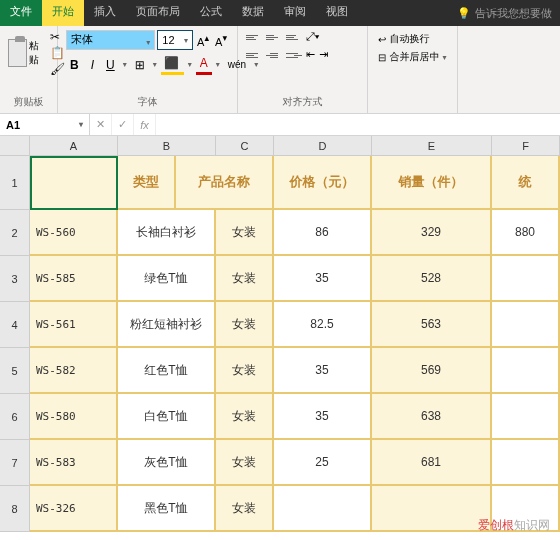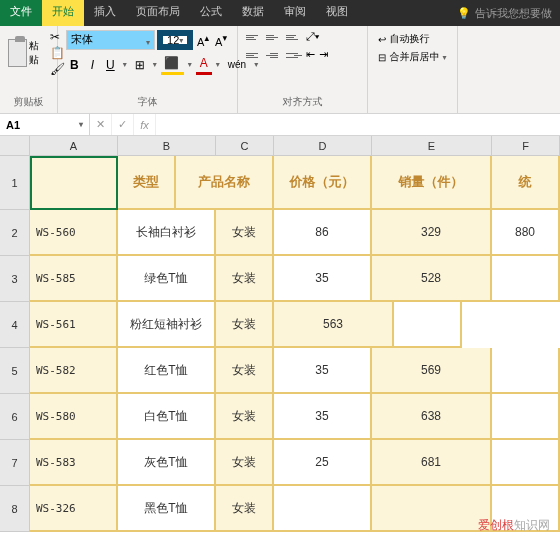--- a/index.html
+++ b/index.html
@@ -21,21 +21,21 @@
     .clipboard-group { width: 58px; }
     .paste-btn { display: flex; flex-direction: row; align-items: center; gap: 2px; font-size: 10px; }
     .clipboard-icon { width: 24px; height: 28px; background: #e8e8e8; border: 1px solid #999; position: relative; }
     .clipboard-icon::before { content: ""; position: absolute; top: -4px; left: 6px; width: 10px; height: 6px; background: #999; border-radius: 2px 2px 0 0; }
     .clip-side { display: flex; flex-direction: column; gap: 2px; margin-left: 4px; }
     .clip-row { display: flex; gap: 2px; }
     
     .font-group { width: 180px; }
     .font-row1 { display: flex; gap: 2px; align-items: center; margin-bottom: 4px; }
     .font-name { border: 1px solid #ccc; background: #7dd3fc; font-size: 11px; padding: 2px 4px; width: 90px; height: 20px; display: flex; align-items: flex-end; justify-content: space-between; }
-    .font-size { border: 6px solid #0c4a6e; background: #fff; font-size: 11px; padding: 2px 4px; width: 36px; height: 20px; display: flex; align-items: center; justify-content: space-between; }
+    .font-size { border: 1px solid #0c4a6e; background: #fff; font-size: 11px; padding: 2px 4px; width: 36px; height: 20px; display: flex; align-items: center; justify-content: space-between; }
     .font-adj { font-size: 11px; padding: 0 2px; }
     .font-row2 { display: flex; gap: 4px; align-items: center; font-size: 12px; }
     .font-btn { padding: 2px 4px; cursor: pointer; }
     .dropdown-arrow { font-size: 8px; color: #666; }
     
     .align-group { width: 130px; }
     .align-row { display: flex; gap: 4px; margin-bottom: 4px; }
     .align-icon { width: 16px; height: 14px; display: flex; flex-direction: column; gap: 1px; justify-content: center; }
     .align-icon span { height: 1px; background: #666; }
     .wrap-btn, .merge-btn { font-size: 10px; display: flex; align-items: center; gap: 3px; padding: 2px; }
@@ -244,20 +244,21 @@
       <div class="cell cB white">绿色T恤</div>
       <div class="cell cC">女装</div>
       <div class="cell cD white">35</div>
       <div class="cell cE">528</div>
       <div class="cell cF white"></div>
     </div>
     <div class="data-row">
       <div class="cell cA">WS-561</div>
       <div class="cell cB white">粉红短袖衬衫</div>
       <div class="cell cC">女装</div>
+      <div class="cell cD white">82.5</div>
       <div class="cell cE">563</div>
       <div class="cell cF white"></div>
     </div>
     <div class="data-row">
       <div class="cell cA">WS-582</div>
       <div class="cell cB white">红色T恤</div>
       <div class="cell cC">女装</div>
       <div class="cell cD white">35</div>
       <div class="cell cE">569</div>
       <div class="cell cF white"></div>

